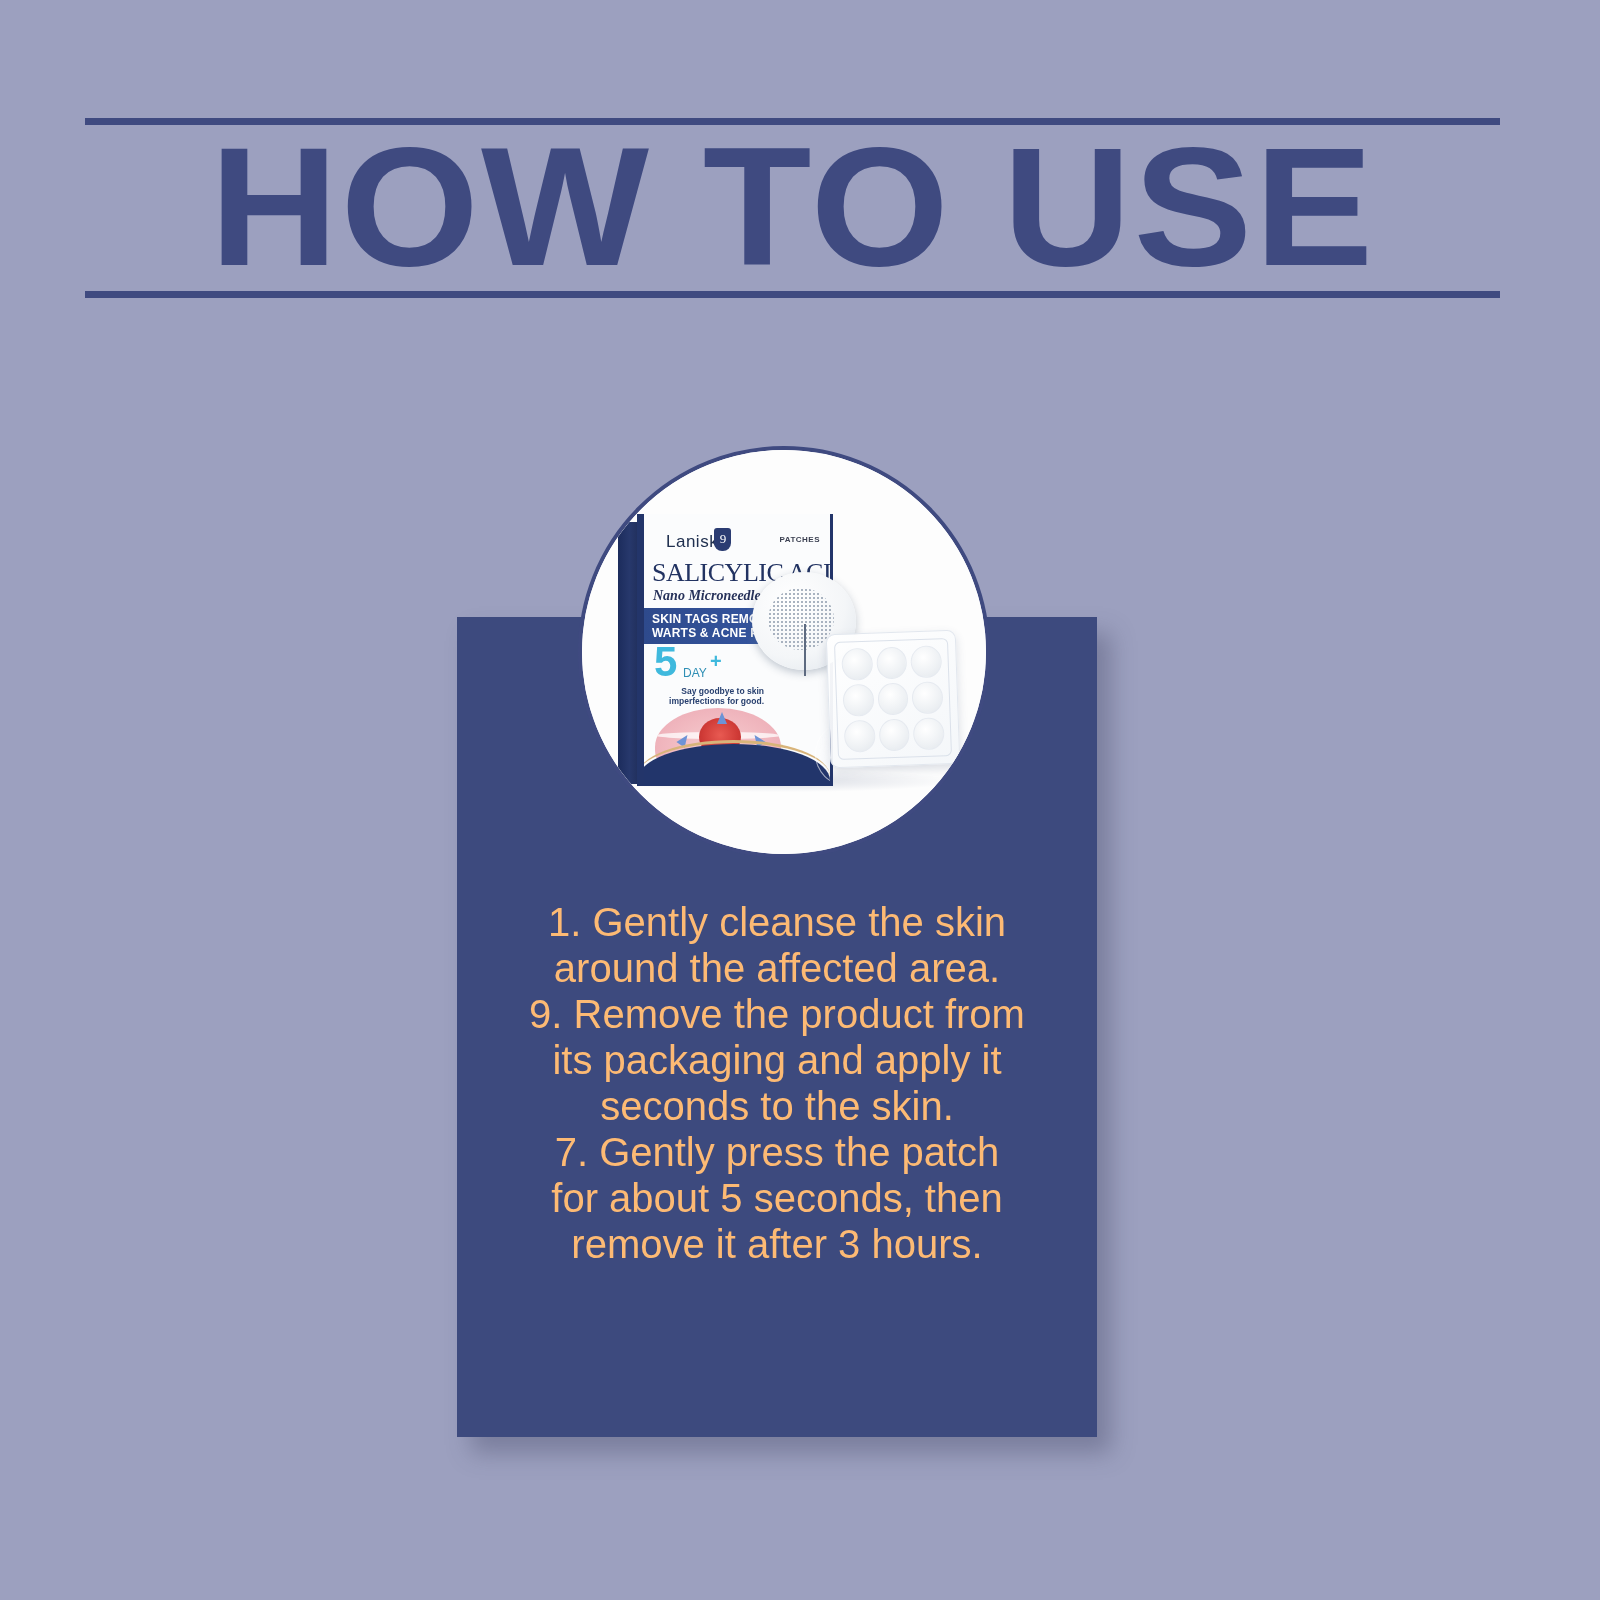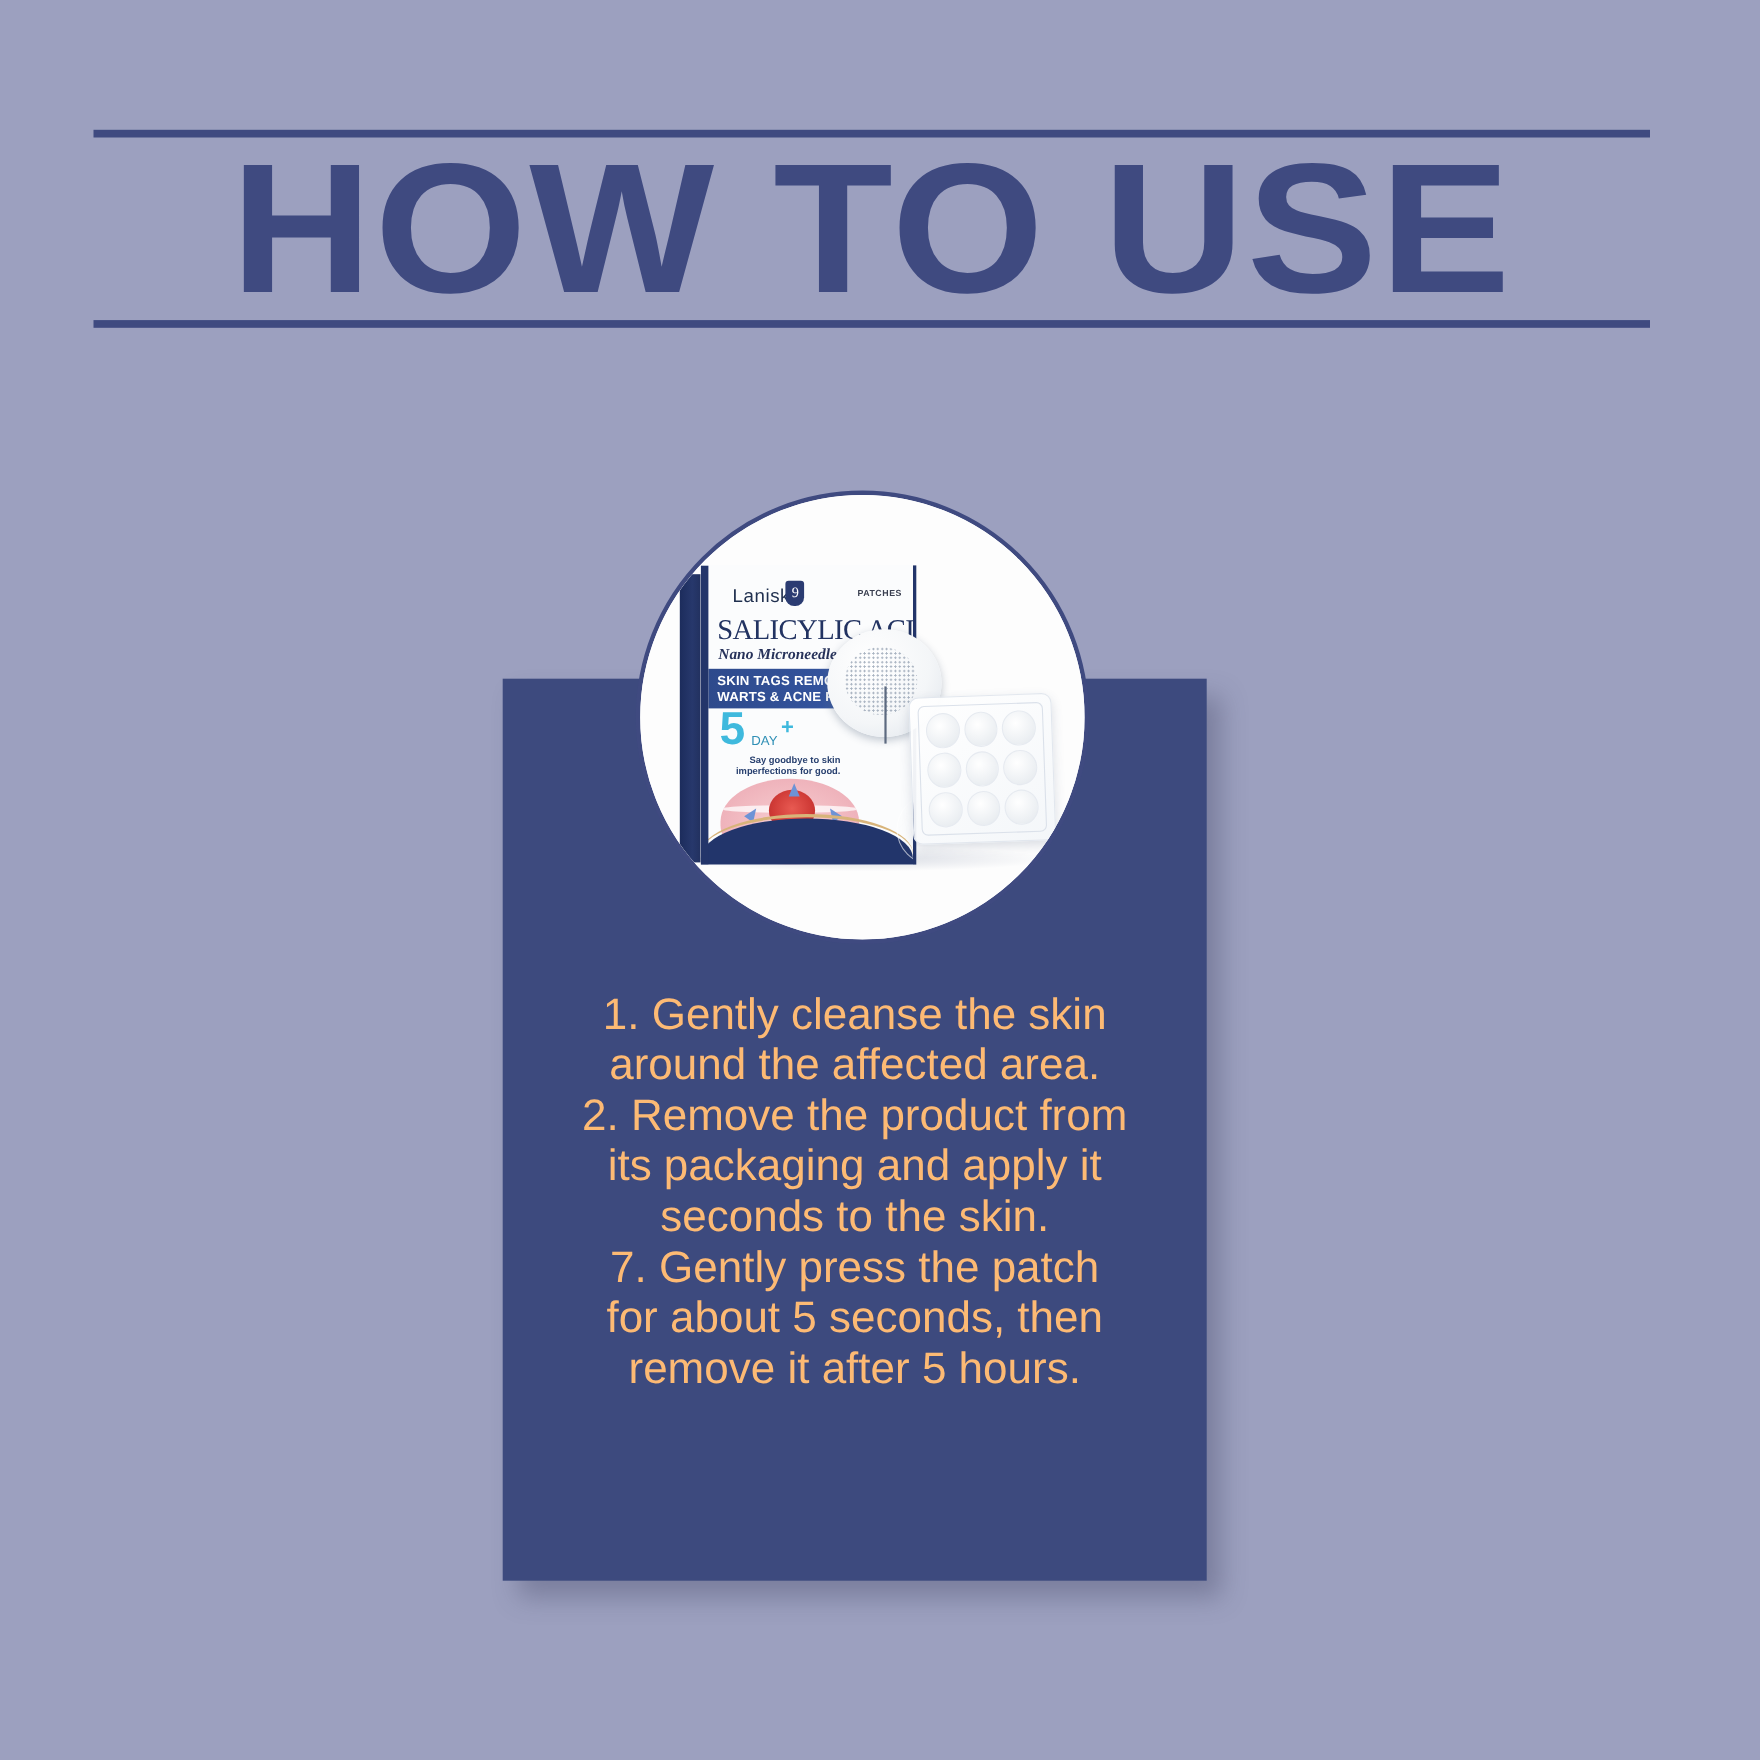--- a/index.html
+++ b/index.html
@@ -419,26 +419,26 @@
 <div id="header">
   <div class="rule" id="rule-top"></div>
   <div id="page-title">HOW TO USE</div>
   <div class="rule" id="rule-bottom"></div>
 </div>
 
 <div id="instruction-panel">
   <div id="instruction-list">
     <div class="instruction-step">1. Gently cleanse the skin</div>
     <div class="instruction-step">around the affected area.</div>
-    <div class="instruction-step">2. Remove the product from</div>
+    <div class="instruction-step">9. Remove the product from</div>
     <div class="instruction-step">its packaging and apply it</div>
     <div class="instruction-step">seconds to the skin.</div>
     <div class="instruction-step">7. Gently press the patch</div>
     <div class="instruction-step">for about 5 seconds, then</div>
-    <div class="instruction-step">remove it after 5 hours.</div>
+    <div class="instruction-step">remove it after 3 hours.</div>
   </div>
 </div>
 
 <div id="product-circle">
   <div id="product-scene">
 
     <div id="scene-shadow"></div>
 
     <div id="product-box">
       <div id="box-side"></div>

